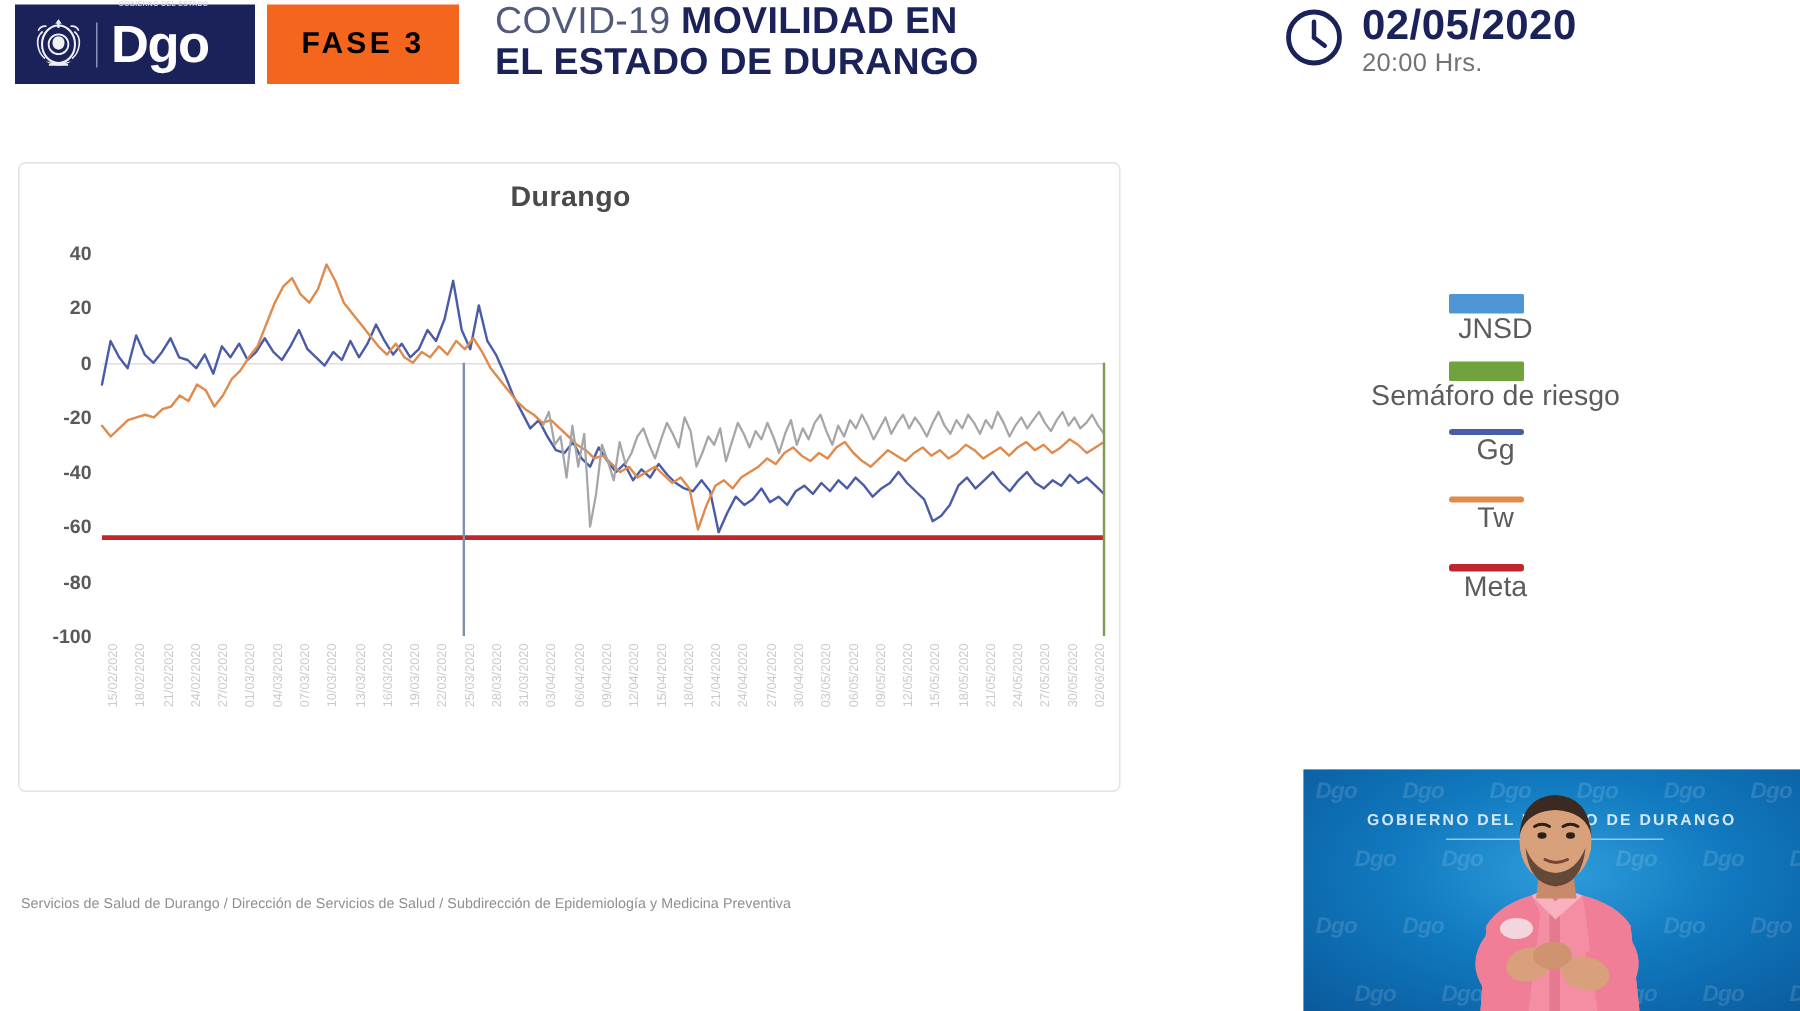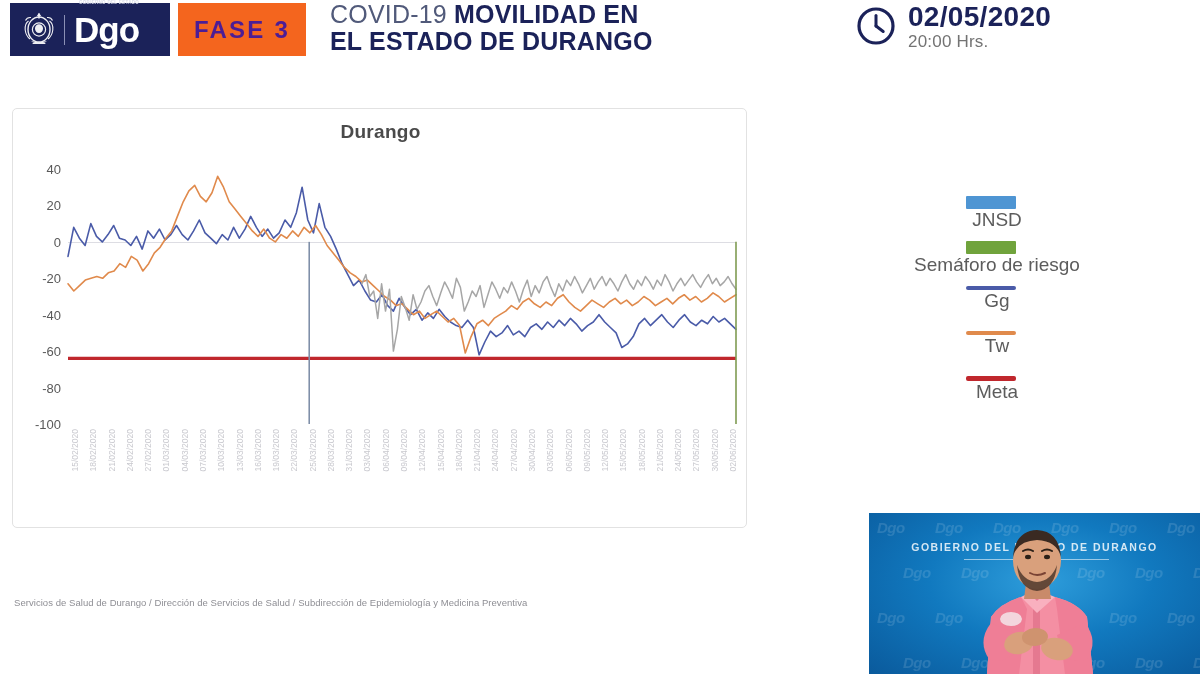--- a/index.html
+++ b/index.html
@@ -73,22 +73,22 @@
   #fase-badge {
     position: absolute;
     left: 178px; top: 3px;
     width: 128px; height: 53px;
     background: #f4651e;
     display: flex;
     align-items: center;
     justify-content: center;
   }
   #fase-badge-label {
-    color: #4c1d95;
-    font-size: 24px;
+    color: #000000;
+    font-size: 20px;
     font-weight: bold;
     letter-spacing: 2.2px;
   }
   #title-block {
     position: absolute;
     left: 330px; top: 1px;
     width: 420px;
   }
   #title-line1 {
     font-size: 25px;
@@ -152,21 +152,21 @@
     width: 668px; height: 255px;
   }
   .ytick {
     position: absolute;
     right: 100%;
     margin-right: 7px;
     transform: translateY(-50%);
     font-size: 13px;
     color: #595959;
     white-space: nowrap;
-    font-weight: normal;
+    font-weight: bold;
   }
   .zero-grid {
     position: absolute;
     left: 0; width: 100%;
     height: 1px;
     background: #dddde3;
   }
   #svg-lines {
     position: absolute;
     left: 0; top: 0;

